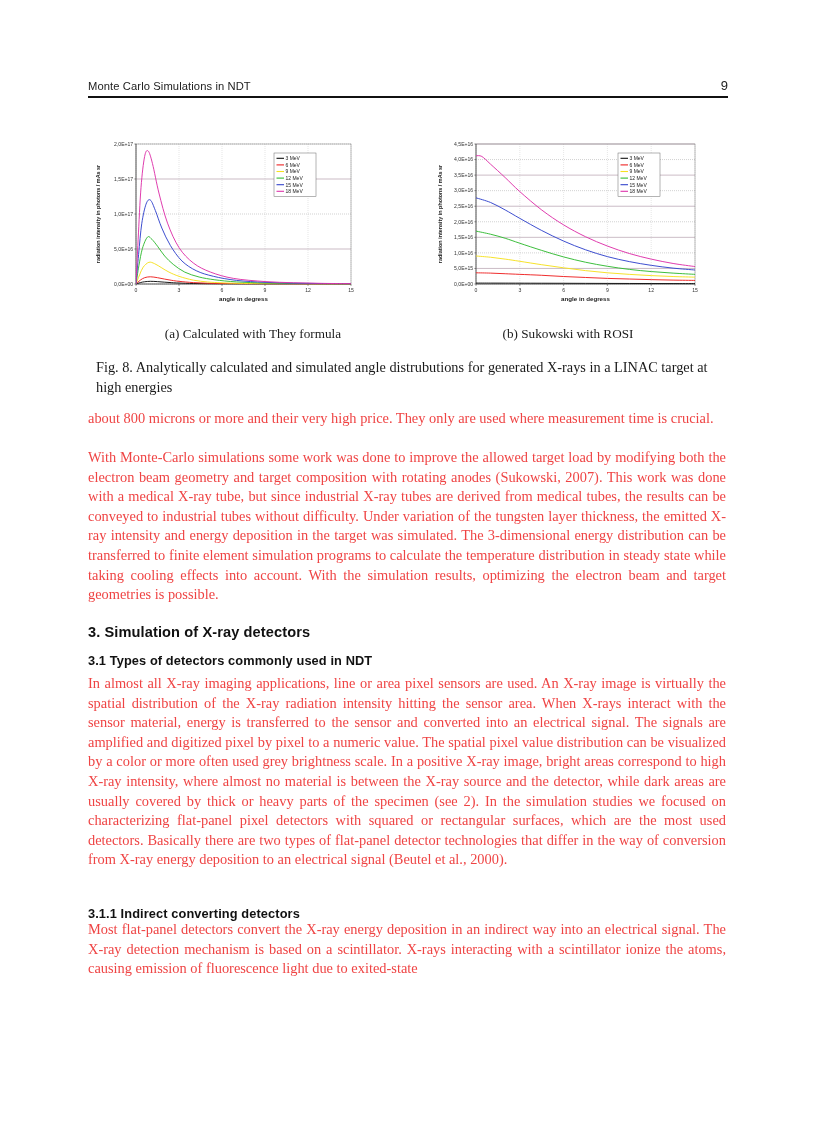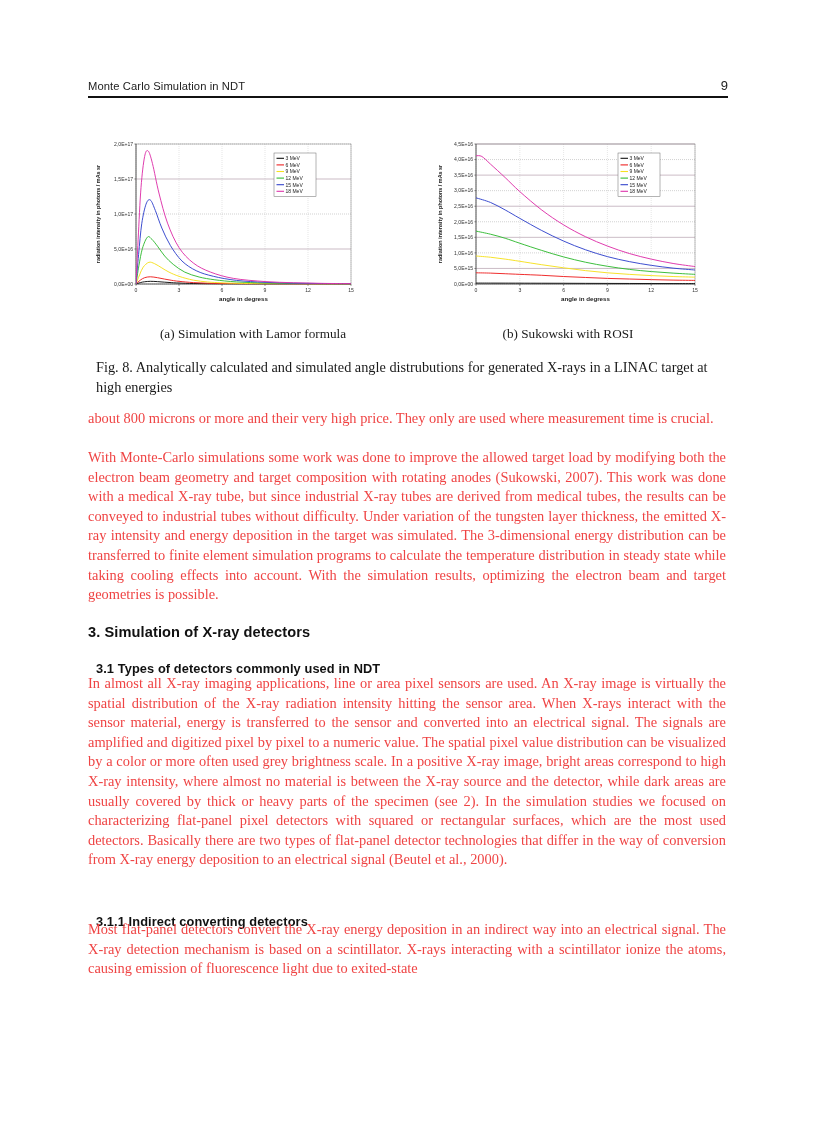--- a/index.html
+++ b/index.html
@@ -120,21 +120,21 @@
     font-family: "Liberation Sans", sans-serif;
     font-size: 14.6px;
     font-weight: bold;
     color: #111;
     letter-spacing: 0.1px;
     text-align: center;
   }
   h3.sub {
     position: absolute;
     left: 88px;
-    margin: 8px;
+    margin: 0;
     font-family: "Liberation Sans", sans-serif;
     font-size: 12.8px;
     font-weight: bold;
     color: #111;
     letter-spacing: 0.1px;
   }
   #sec-3 { top: 624px; }
   #sec-31 { top: 653px; }
   #sec-311 { top: 906px; }
 
@@ -143,21 +143,21 @@
   .ax-title { font-family: "Liberation Sans", sans-serif; font-size: 6.2px; font-weight: bold; fill: #222; }
   .ax-title-y { font-family: "Liberation Sans", sans-serif; font-size: 5.4px; font-weight: bold; fill: #222; }
   .lg-text { font-family: "Liberation Sans", sans-serif; font-size: 5.0px; fill: #222; }
 </style>
 </head>
 <body>
 
 <div class="page">
 
   <div class="runhead">
-    <span>Monte Carlo Simulation in NDT</span>
+    <span>Monte Carlo Simulations in NDT</span>
     <span class="pageno">9</span>
   </div>
   <div class="runrule"></div>
 
   <div class="figure-row">
     <div class="subfig">
       <svg class="chart-svg" id="svg-a" width="296" height="176" viewBox="0 0 296 176">
           <rect x="48" y="10" width="215" height="140" fill="#ffffff"></rect>
           <line x1="48" y1="150" x2="263" y2="150" stroke="#9a9a9a" stroke-width="0.45" stroke-dasharray="1,1"></line>
           <line x1="48" y1="115" x2="263" y2="115" stroke="#8a6a80" stroke-width="0.45" stroke-dasharray="0"></line>
@@ -305,21 +305,21 @@
           <text x="197.5" y="45.89999999999999" class="lg-text">12 MeV</text>
           <line x1="188.5" y1="50.699999999999996" x2="196" y2="50.699999999999996" stroke="#3344cc" stroke-width="1.1"></line>
           <text x="197.5" y="52.49999999999999" class="lg-text">15 MeV</text>
           <line x1="188.5" y1="57.3" x2="196" y2="57.3" stroke="#dd33aa" stroke-width="1.1"></line>
           <text x="197.5" y="59.099999999999994" class="lg-text">18 MeV</text>
         </svg>
     </div>
   </div>
 
   <div class="caption-row">
-    <div class="subcap a">(a)  Simulation with Lamor formula</div>
+    <div class="subcap a">(a)  Calculated with They formula</div>
     <div class="subcap b">(b)  Sukowski with ROSI</div>
   </div>
 
   <div class="figcaption">Fig. 8. Analytically calculated and simulated angle distrubutions for generated X-rays in a LINAC target at high energies</div>
 
   <div class="body-block" id="para-1">
     <p>about 800 microns or more and their very high price. They only are used where measurement time is crucial.</p>
   </div>
 
   <div class="body-block" id="para-2">

